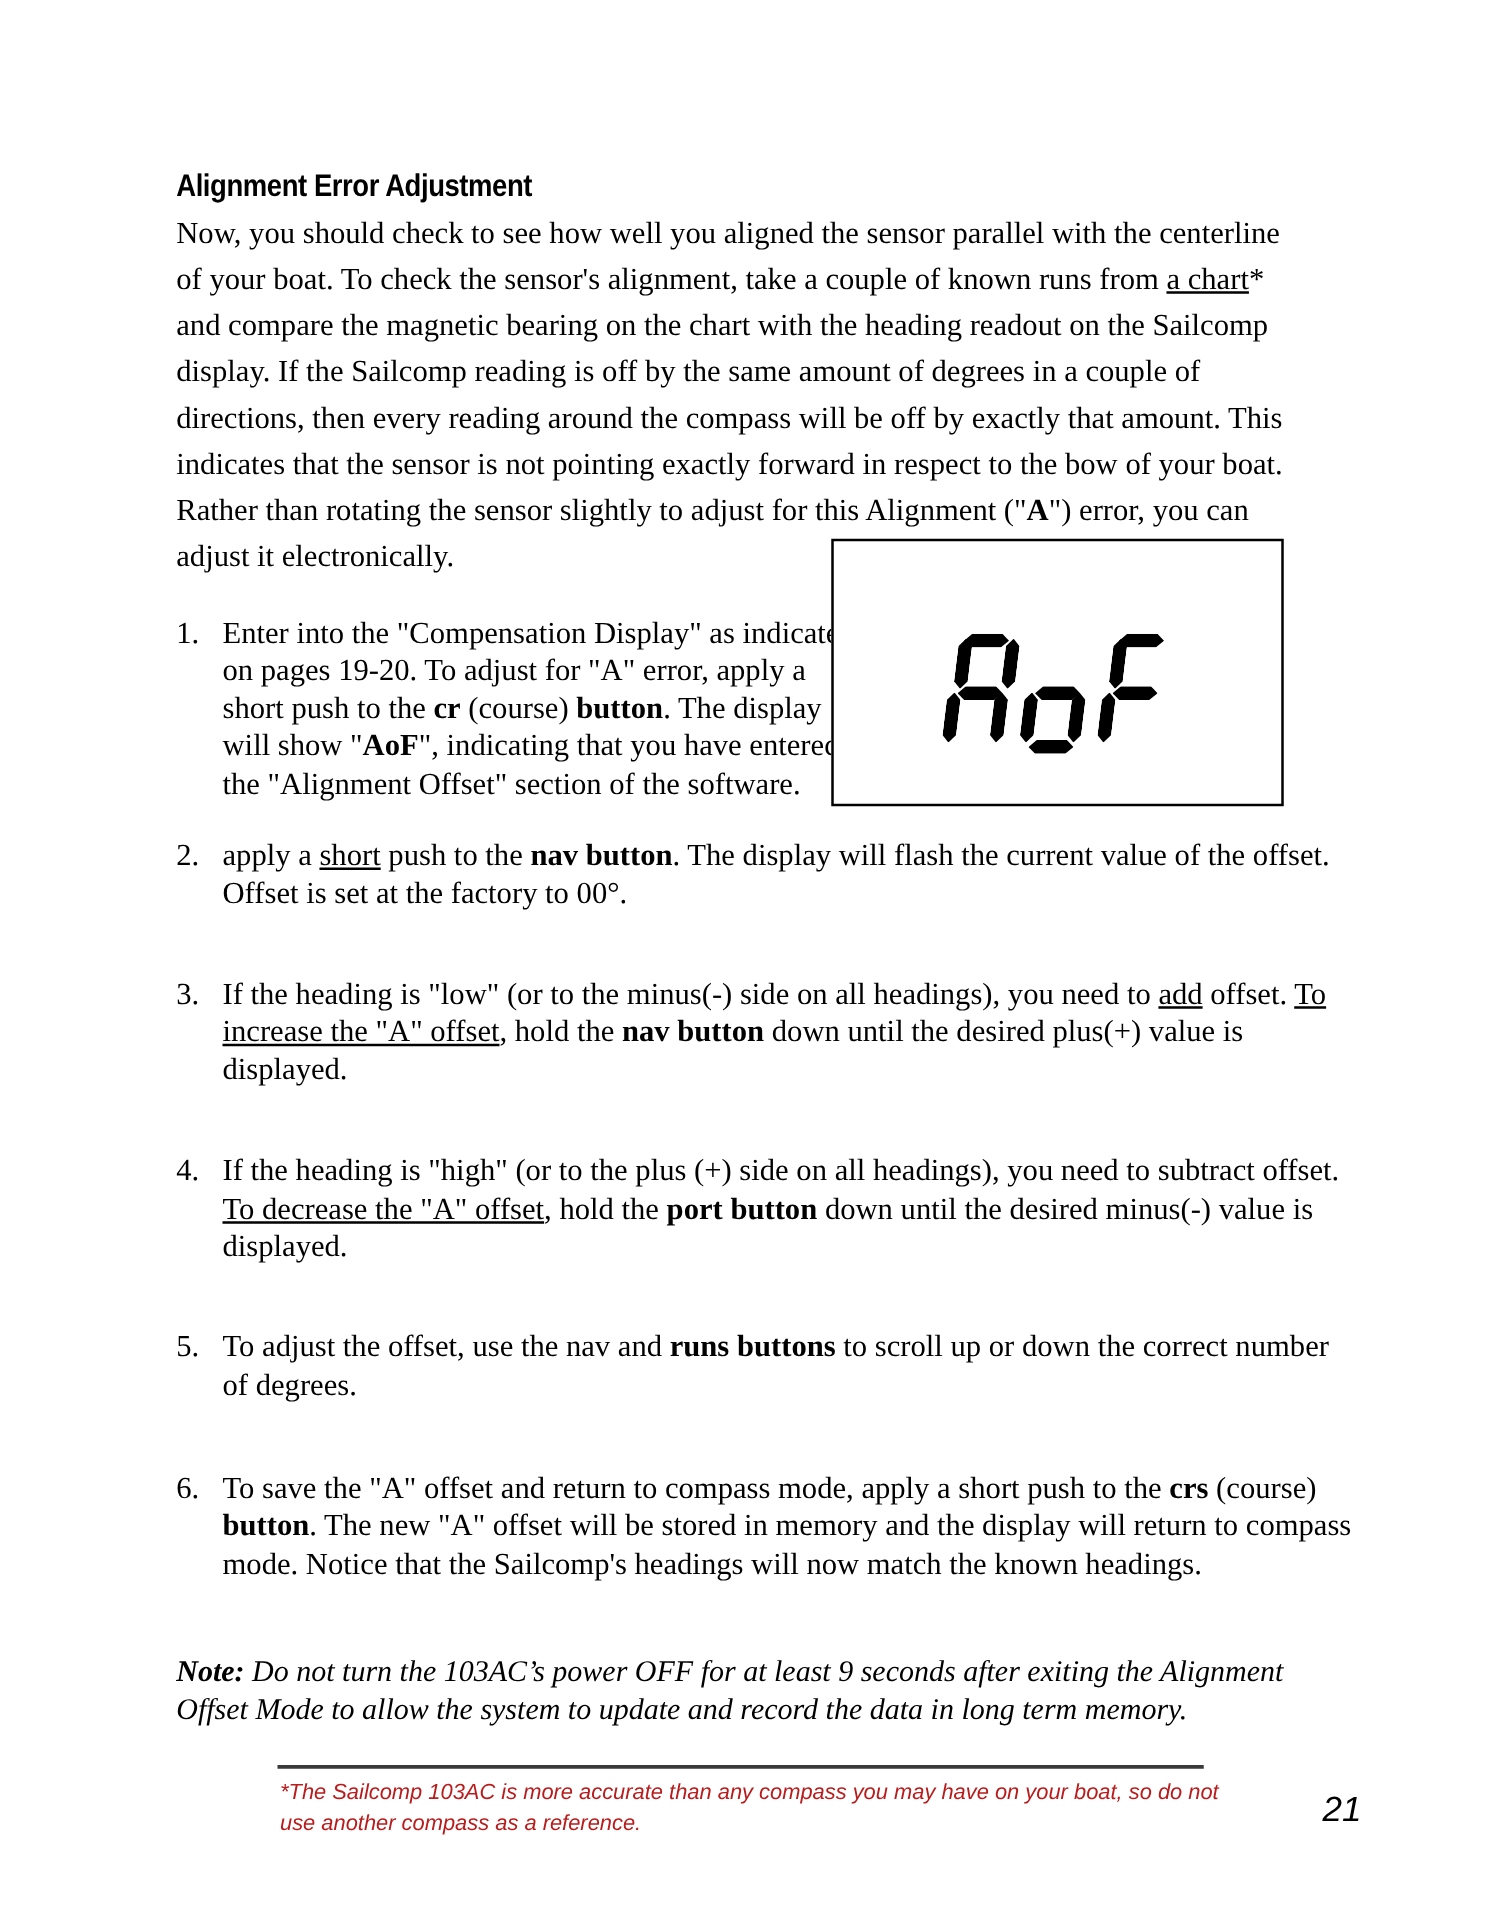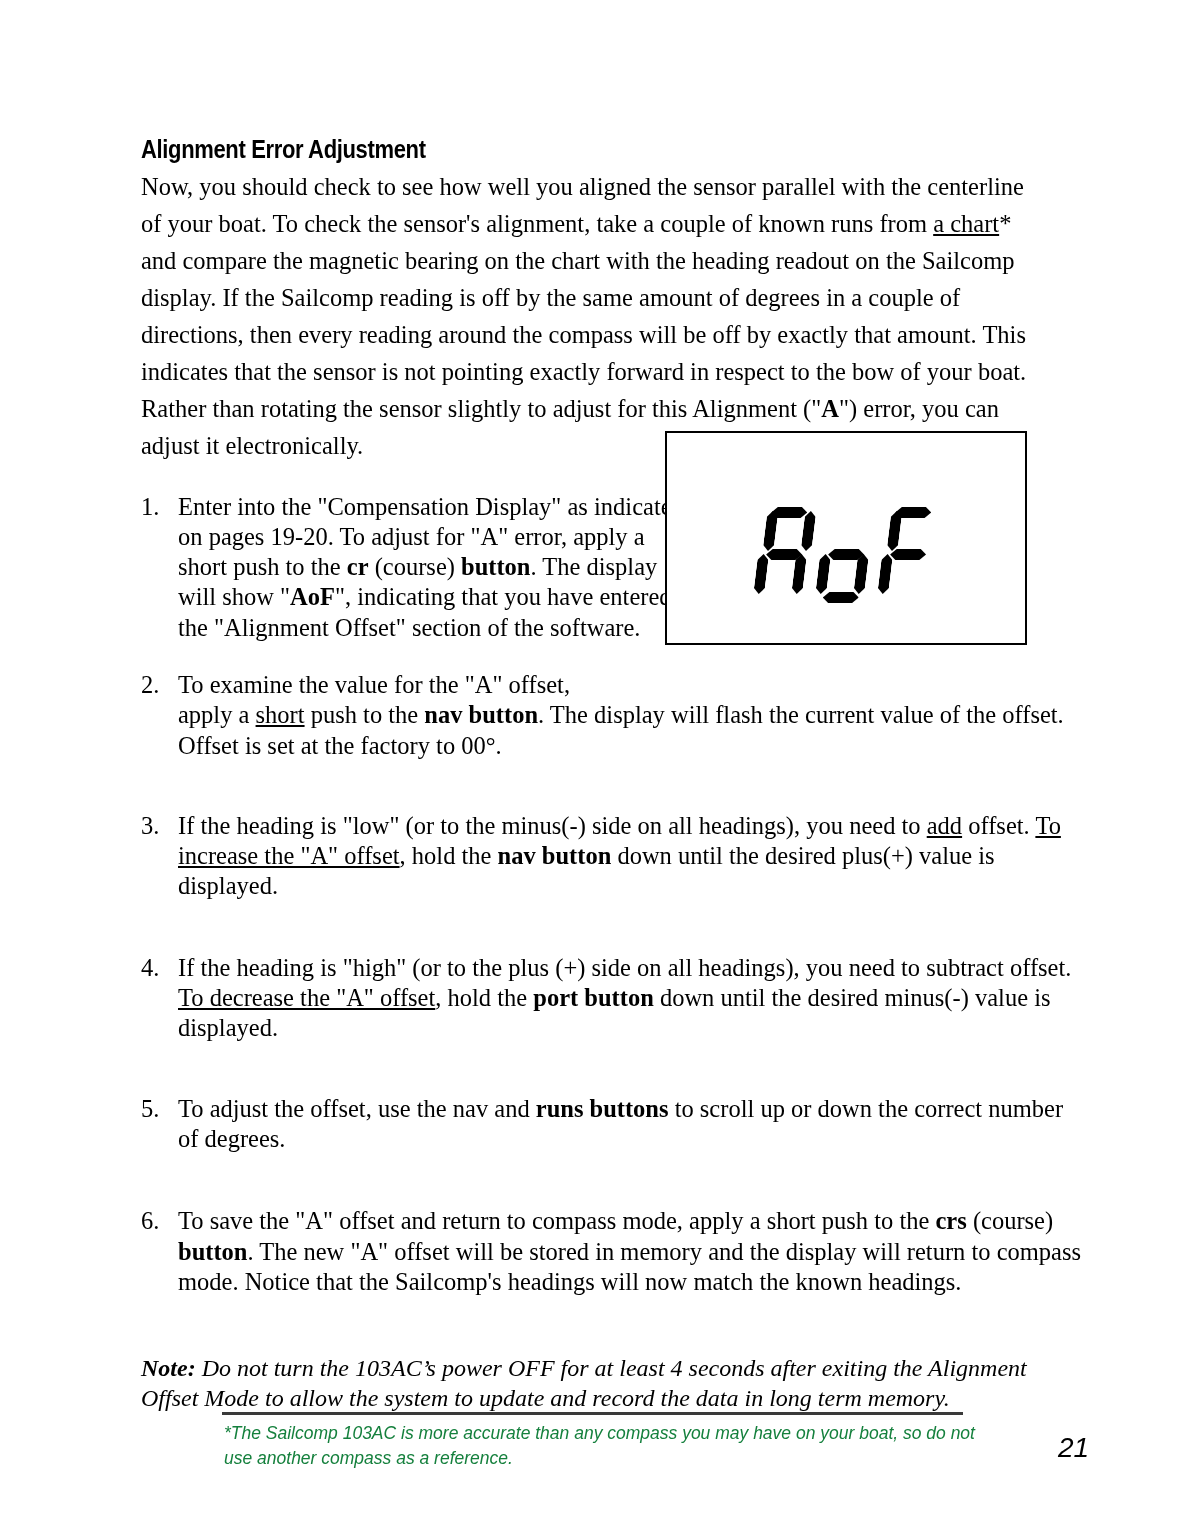--- a/index.html
+++ b/index.html
@@ -166,21 +166,21 @@
   }
   .footnote {
     position: absolute;
     left: 224px;
     top: 1421px;
     width: 760px;
     font-family: "Liberation Sans", sans-serif;
     font-style: italic;
     font-size: 17.5px;
     line-height: 25px;
-    color: #15803d;
+    color: #b91c1c;
   }
   .page-number {
     position: absolute;
     left: 1058px;
     top: 1396px;
     font-family: "Liberation Sans", sans-serif;
     font-style: italic;
     font-size: 28px;
     color: #000;
     margin-top: 36px;
@@ -197,42 +197,42 @@
 
     <p class="body-para intro-para"><span>Now, you should check to see how well you aligned the sensor parallel with the centerline of your boat. To check the sensor's alignment, take a couple of known runs from </span><u>a chart</u><span>* and compare the   magnetic bearing on the chart with the heading readout on the Sailcomp display.  If the Sailcomp reading is off by the same amount of degrees in a couple of directions, then every reading around the compass will be off by exactly that amount.  This indicates that the sensor is not pointing exactly forward in respect to the bow of your boat. Rather than rotating the sensor slightly to adjust for this Alignment ("</span><b>A</b><span>") error, you can adjust it electronically.</span></p>
 
     <ol class="steps">
 
       <li class="step-1">
         <span class="num">1.</span><span>Enter into the "Compensation Display" as indicated on pages 19-20. To adjust for "A" error, apply a short push to the </span><b>cr</b><span> (course) </span><b>button</b><span>. The display will show "</span><b>AoF</b><span>", indicating that you have entered the "Alignment Offset" section of the software.</span>
       </li>
 
       <li class="step-2">
-        <span class="num">2.</span><span class="l1">To examine the value for the "A" offset,</span><span>apply a </span><u>short</u><span> push to the </span><b>nav button</b><span>. The display will flash the current value of the offset. Offset is set at the factory to 00°.</span>
+        <span class="num">2.</span><span>apply a </span><u>short</u><span> push to the </span><b>nav button</b><span>. The display will flash the current value of the offset. Offset is set at the factory to 00°.</span>
       </li>
 
       <li class="step-3">
         <span class="num">3.</span><span>If the heading is "low" (or to the minus(-) side on all headings), you need to </span><u>add</u><span> offset. </span><u>To increase the "A" offset</u><span>, hold the </span><b>nav button</b><span> down until the desired plus(+) value is displayed.</span>
       </li>
 
       <li class="step-4">
         <span class="num">4.</span><span>If the heading is "high" (or to the plus (+) side on all headings), you need to subtract offset.  </span><u>To decrease the "A" offset</u><span>, hold the </span><b>port button</b><span> down until the desired minus(-) value is displayed.</span>
       </li>
 
       <li class="step-5">
         <span class="num">5.</span><span>To adjust the offset, use the nav and </span><b>runs buttons</b><span> to scroll up or down the correct number of degrees.</span>
       </li>
 
       <li class="step-6">
         <span class="num">6.</span><span>To save the "A" offset and return to compass mode, apply a short push to the </span><b>crs</b><span> (course) </span><b>button</b><span>.  The new "A" offset will be stored in memory and the display will return to compass mode. Notice that the Sailcomp's headings will now match the known headings.</span>
       </li>
 
     </ol>
 
-    <p class="note"><span class="note-label-i">Note:</span><span> Do not turn the 103AC’s power OFF for at least 4 seconds after exiting the Alignment Offset Mode to allow the system to update and record the data in long term memory.</span></p>
+    <p class="note"><span class="note-label-i">Note:</span><span> Do not turn the 103AC’s power OFF for at least 9 seconds after exiting the Alignment Offset Mode to allow the system to update and record the data in long term memory.</span></p>
 
   </div>
 
   <div class="lcd-box">
     <div class="lcd-digits">
 
       <div class="digit">
         <span class="seg h a"></span>
         <span class="seg v f"></span>
         <span class="seg v b"></span>

